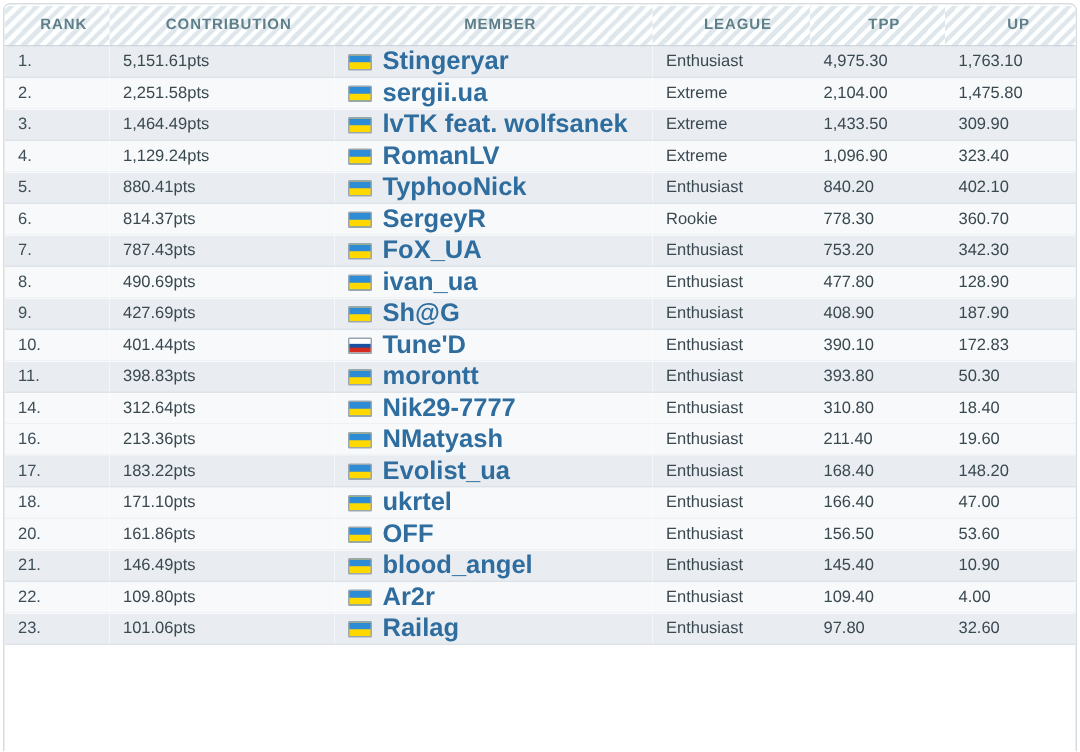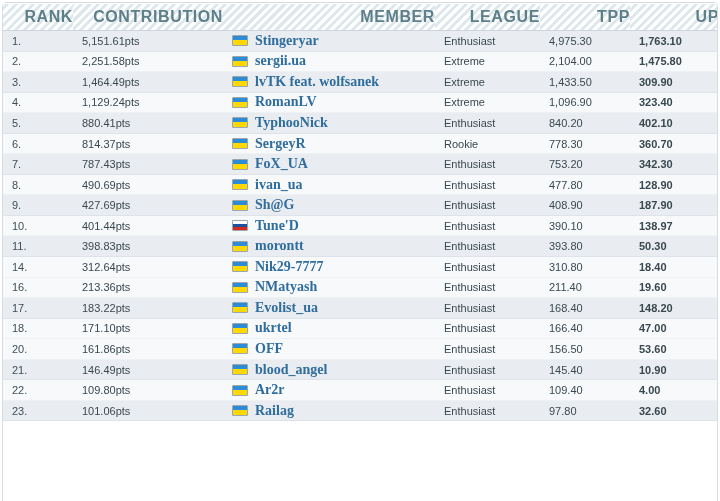--- a/index.html
+++ b/index.html
@@ -41,23 +41,23 @@
   table.leaderboard {
     width: 100%;
     border-collapse: collapse;
     table-layout: fixed;
   }
 
   
   thead th {
     height: 27px;
     padding: 0;
-    text-align: right;
+    text-align: center;
     vertical-align: middle;
-    font-size: 16px;
+    font-size: 10px;
     font-weight: bold;
     letter-spacing: 0.6px;
     color: #5d7f8a;
     background-color: #f3f6f8;
     background-image:
       repeating-linear-gradient(
         -45deg,
         rgba(255,255,255,0.95) 0px,
         rgba(255,255,255,0.95) 3px,
         rgba(219,228,234,0.85) 3px,
@@ -94,21 +94,21 @@
   col.c-contrib { width: 150px; }
   col.c-member  { width: 212px; }
   col.c-league  { width: 105px; }
   col.c-tpp     { width: 90px; }
   col.c-up      { width: 89px; }
 
   td.cell-rank    { color: #3f4e58; }
   td.cell-contrib { color: #3a4850; }
   td.cell-league  { color: #3a4850; }
   td.cell-tpp     { color: #3a4850; }
-  td.cell-up      { color: #3a4850; font-weight: bold; }
+  td.cell-up      { color: #3a4850; }
 
   
   .member-cell {
     display: flex;
     align-items: center;
     gap: 7px;
   }
   .flag {
     display: inline-block;
     width: 16px;
@@ -127,22 +127,21 @@
     background: linear-gradient(to bottom,
       #ffffff 0%, #ffffff 33.33%,
       #1b4fa0 33.33%, #1b4fa0 66.66%,
       #d52b1e 66.66%, #d52b1e 100%);
   }
   .member-name {
     color: #2f6d9e;
     font-weight: bold;
     text-decoration: none;
     cursor: pointer;
-    font-size: 14px;
-    font-family: Liberation Serif, serif;
+    font-size: 17px;
   }
 </style>
 </head>
 <body>
 
 <div class="table-frame">
   <div class="table-shell">
     <table class="leaderboard">
       <colgroup>
         <col class="c-rank">
@@ -296,21 +295,21 @@
             <td class="cell-rank">10.</td>
             <td class="cell-contrib">401.44pts</td>
             <td class="cell-member">
               <span class="member-cell">
                 <span class="flag ru"></span>
                 <a class="member-name">Tune'D</a>
               </span>
             </td>
             <td class="cell-league">Enthusiast</td>
             <td class="cell-tpp">390.10</td>
-            <td class="cell-up">138.97</td>
+            <td class="cell-up">172.83</td>
           </tr>
           <tr class="odd">
             <td class="cell-rank">11.</td>
             <td class="cell-contrib">398.83pts</td>
             <td class="cell-member">
               <span class="member-cell">
                 <span class="flag ua"></span>
                 <a class="member-name">morontt</a>
               </span>
             </td>

